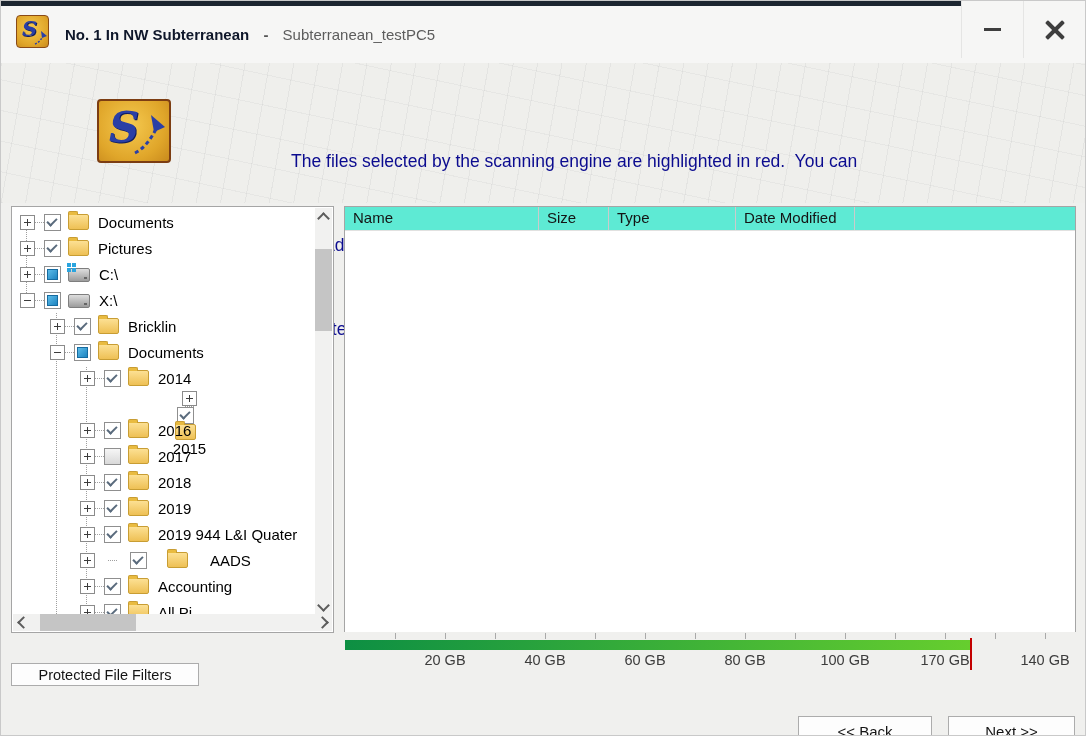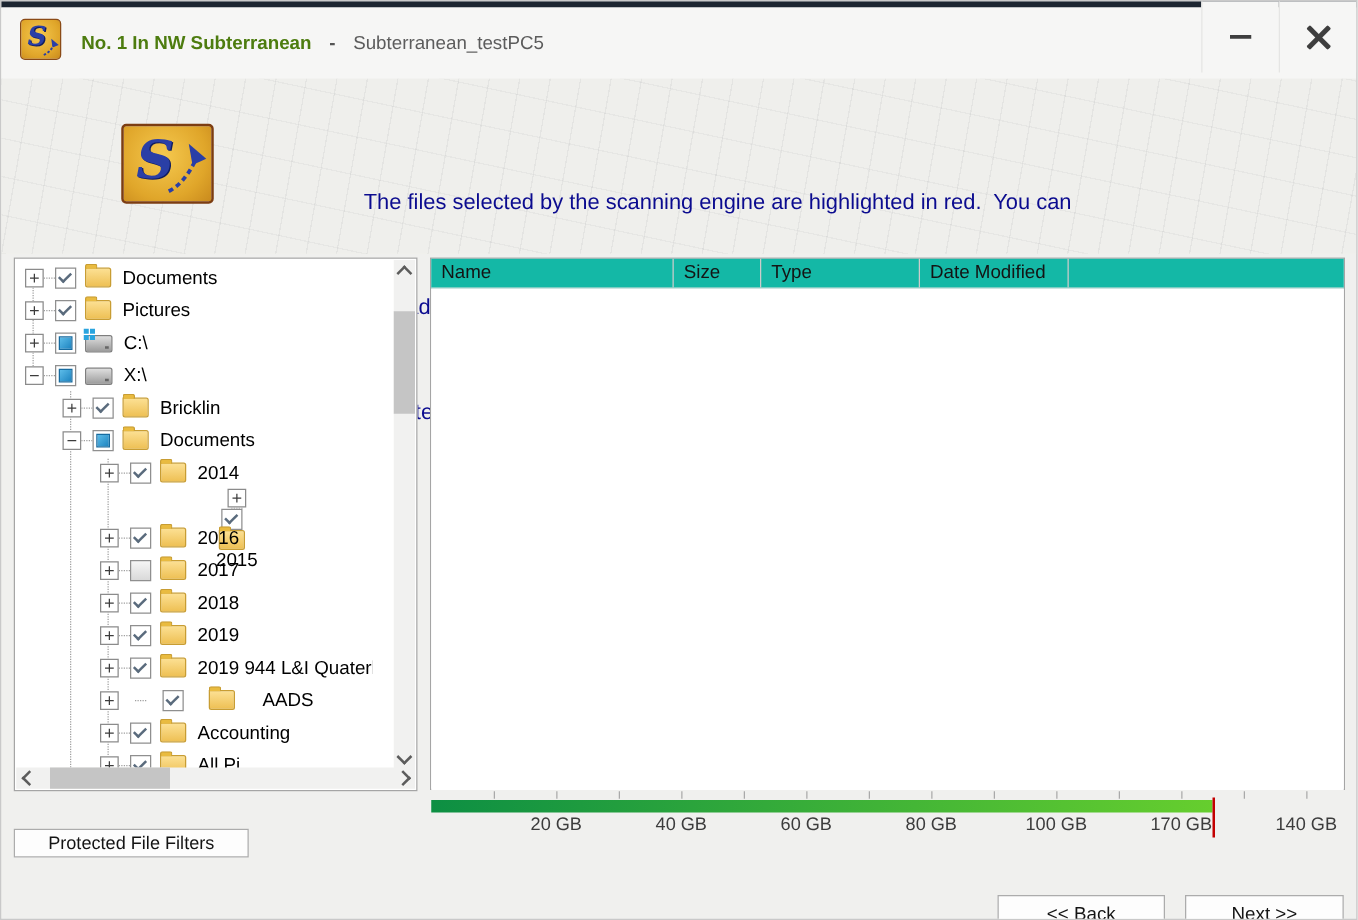--- a/index.html
+++ b/index.html
@@ -4,21 +4,21 @@
 <style>
   html,body { margin:0; padding:0; background:#d8d8d8; font-family:"Liberation Sans", sans-serif; }
   .window { position:relative; width:1086px; height:736px; background:#f0f0ee;
             border:1px solid #c9c9c9; box-sizing:border-box; overflow:hidden; }
 
   
   .topbar   { position:absolute; top:0; left:0; right:0; height:5px; background:#1c2530; }
   .titlebar { position:absolute; top:5px; left:0; right:0; height:57px; background:#f6f6f5;
               display:flex; align-items:center; }
   .title-text { margin-left:64px; font-size:15px; color:#3d3d3d; white-space:nowrap; }
-  .title-bold { font-weight:bold; color:#4d7c0f; }
+  .title-bold { font-weight:bold; color:#0f172a; }
   .title-sep  { margin:0 10px; color:#555; font-weight:bold; }
   .title-rest { color:#5c5c5c; }
   .winbtn { position:absolute; top:0; height:57px; width:61px; border-left:1px solid #e5e5e4;
             display:flex; align-items:center; justify-content:center; background:#f6f6f5; cursor:default; }
   .btn-min   { right:62px; }
   .btn-close { right:0; }
   .min-glyph { width:17px; height:3px; background:#3e3e3e; }
   .x-glyph { position:relative; width:22px; height:22px; }
   .x-glyph::before,.x-glyph::after { content:""; position:absolute; left:-1px; top:9px;
             width:24px; height:4px; background:#3e3e3e; border-radius:1px; }
@@ -81,21 +81,21 @@
   .chev-up    { transform:rotate(-135deg); margin-top:3px; }
   .chev-down  { transform:rotate(45deg);  margin-bottom:3px; }
   .chev-left  { transform:rotate(135deg); margin-left:3px; }
   .chev-right { transform:rotate(-45deg); margin-right:3px; }
   .vthumb { position:absolute; left:0; width:17px; top:41px; height:82px; background:#c5c5c5; }
   .hthumb { position:absolute; top:0; height:17px; left:27px; width:96px; background:#c5c5c5; }
 
   
   .list-panel { position:absolute; left:343px; top:205px; width:732px; height:426px;
                 background:#fff; border:1px solid #a5a5a5; box-sizing:border-box; }
-  .list-header { display:flex; height:23px; background:#14b8a6; border-bottom:1px solid #e1e1e0; }
+  .list-header { display:flex; height:23px; background:#5eead4; border-bottom:1px solid #e1e1e0; }
   .col-h { box-sizing:border-box; padding:2px 0 0 8px; font-size:15px; color:#141414;
            border-right:1px solid #cbcbcb; overflow:hidden; white-space:nowrap; }
   .col-fill { flex:1; border-right:none; }
 
   
   .ruler { position:absolute; left:343px; top:632px; width:733px; height:38px; }
   .tick { position:absolute; top:0; width:1px; height:6px; background:#a9a9a9; }
   .cap-bar { position:absolute; left:1px; top:7px; height:10px;
              background:linear-gradient(90deg,#0d8f43,#66ce2e); }
   .cap-marker { position:absolute; top:5px; width:2px; height:32px; background:#c30000; }

